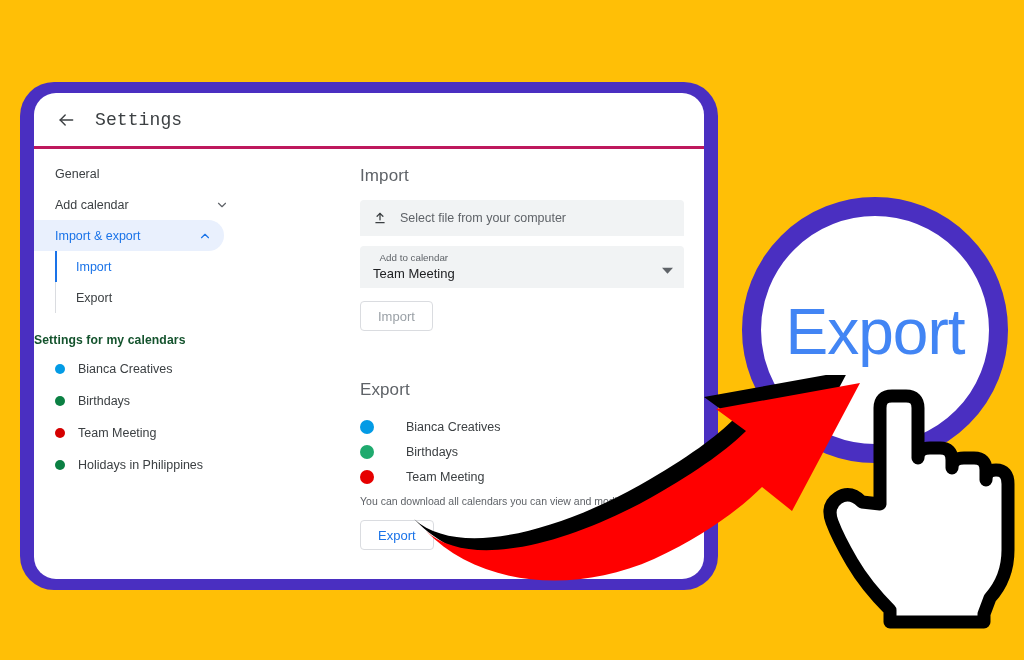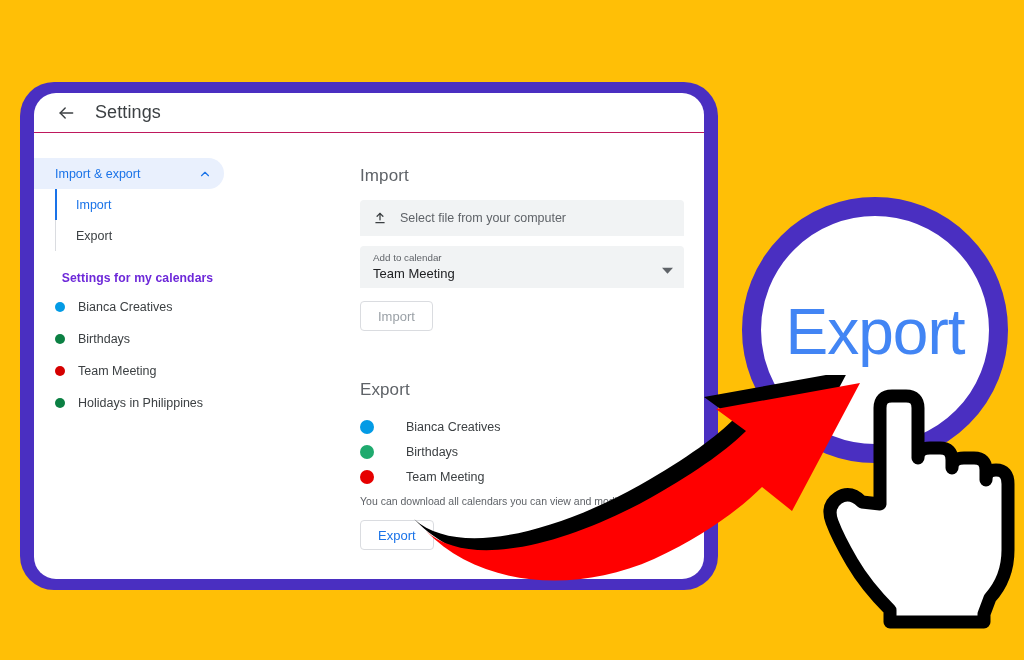--- a/index.html
+++ b/index.html
@@ -36,25 +36,26 @@
     border-radius: 22px;
     overflow: hidden;
     box-sizing: border-box;
   }
 
   
   #header {
     position: absolute;
     left: 0; top: 0;
     width: 100%;
-    height: 40px;
-    border-bottom: 1px solid #be185d;
-    box-sizing: border-box;
-    display: flex;
-    align-items: center;
+    height: 56px;
+    border-bottom: 3px solid #be185d;
+    box-sizing: border-box;
+    display: flex;
+    align-items: center;
+    font-family: Liberation Mono, monospace;
   }
   #back-btn {
     width: 22px; height: 22px;
     margin-left: 21px;
     display: flex; align-items: center; justify-content: center;
     color: #3c4043;
   }
   #page-title {
     margin-left: 18px;
     font-size: 18px;
@@ -104,24 +105,23 @@
     font-size: 12.5px;
     color: #3c4043;
     box-sizing: border-box;
   }
   .sub-row.sel { border-left: 2px solid #1a73e8; color: #1a73e8; padding-left: 19px; }
 
   .side-head {
     margin-top: 20px;
     margin-bottom: 6px;
     font-size: 12.2px;
-    color: #6d28d9;
+    color: #14532d;
     font-weight: bold;
     letter-spacing: .1px;
-    text-align: center;
   }
   .cal-row {
     height: 32px;
     display: flex;
     align-items: center;
     padding-left: 21px;
     font-size: 12.5px;
     color: #3c4043;
   }
   .dot {
@@ -163,21 +163,21 @@
     color: #5f6368;
   }
   #select-file .up-ico { margin-right: 13px; display: flex; align-items: center; color:#3c4043;}
   #add-cal {
     height: 42px;
     padding: 5px 13px 0 13px;
     display: flex;
     align-items: flex-start;
     position: relative;
   }
-  #add-cal .col { display: flex; flex-direction: column; }
+  #add-cal .col { display: flex; flex-direction: column; text-align: center; }
   .fld-label { font-size: 9.8px; color: #5f6368; line-height: 13px; }
   .fld-value { font-size: 13px; color: #202124; line-height: 17px; margin-top:1px;}
   #add-cal .caret {
     position: absolute;
     right: 11px;
     top: 16px;
     color: #5f6368;
   }
   .helper {
     font-size: 10.5px;
@@ -253,21 +253,32 @@
       <svg width="20" height="20" viewBox="0 0 24 24" fill="none" stroke="currentColor" stroke-width="1.7" stroke-linecap="round" stroke-linejoin="round">
         <line x1="20" y1="12" x2="5" y2="12"></line>
         <polyline points="11,18 5,12 11,6"></polyline>
       </svg>
     </div>
     <div id="page-title">Settings</div>
   </div>
 
   <div id="sidebar">
 
-
+    <div class="side-row">
+      <span class="lbl">General</span>
+    </div>
+
+    <div class="side-row">
+      <span class="lbl">Add calendar</span>
+      <span class="chev">
+        <svg width="14" height="14" viewBox="0 0 24 24" fill="none" stroke="currentColor" stroke-width="2" stroke-linecap="round" stroke-linejoin="round">
+            <polyline points="6,9 12,15 18,9"></polyline>
+          </svg>
+      </span>
+    </div>
 
     <div class="side-row active">
       <span class="lbl">Import &amp; export</span>
       <span class="chev">
         <svg width="14" height="14" viewBox="0 0 24 24" fill="none" stroke="currentColor" stroke-width="2" stroke-linecap="round" stroke-linejoin="round">
             <polyline points="6,15 12,9 18,15"></polyline>
           </svg>
       </span>
     </div>
 

